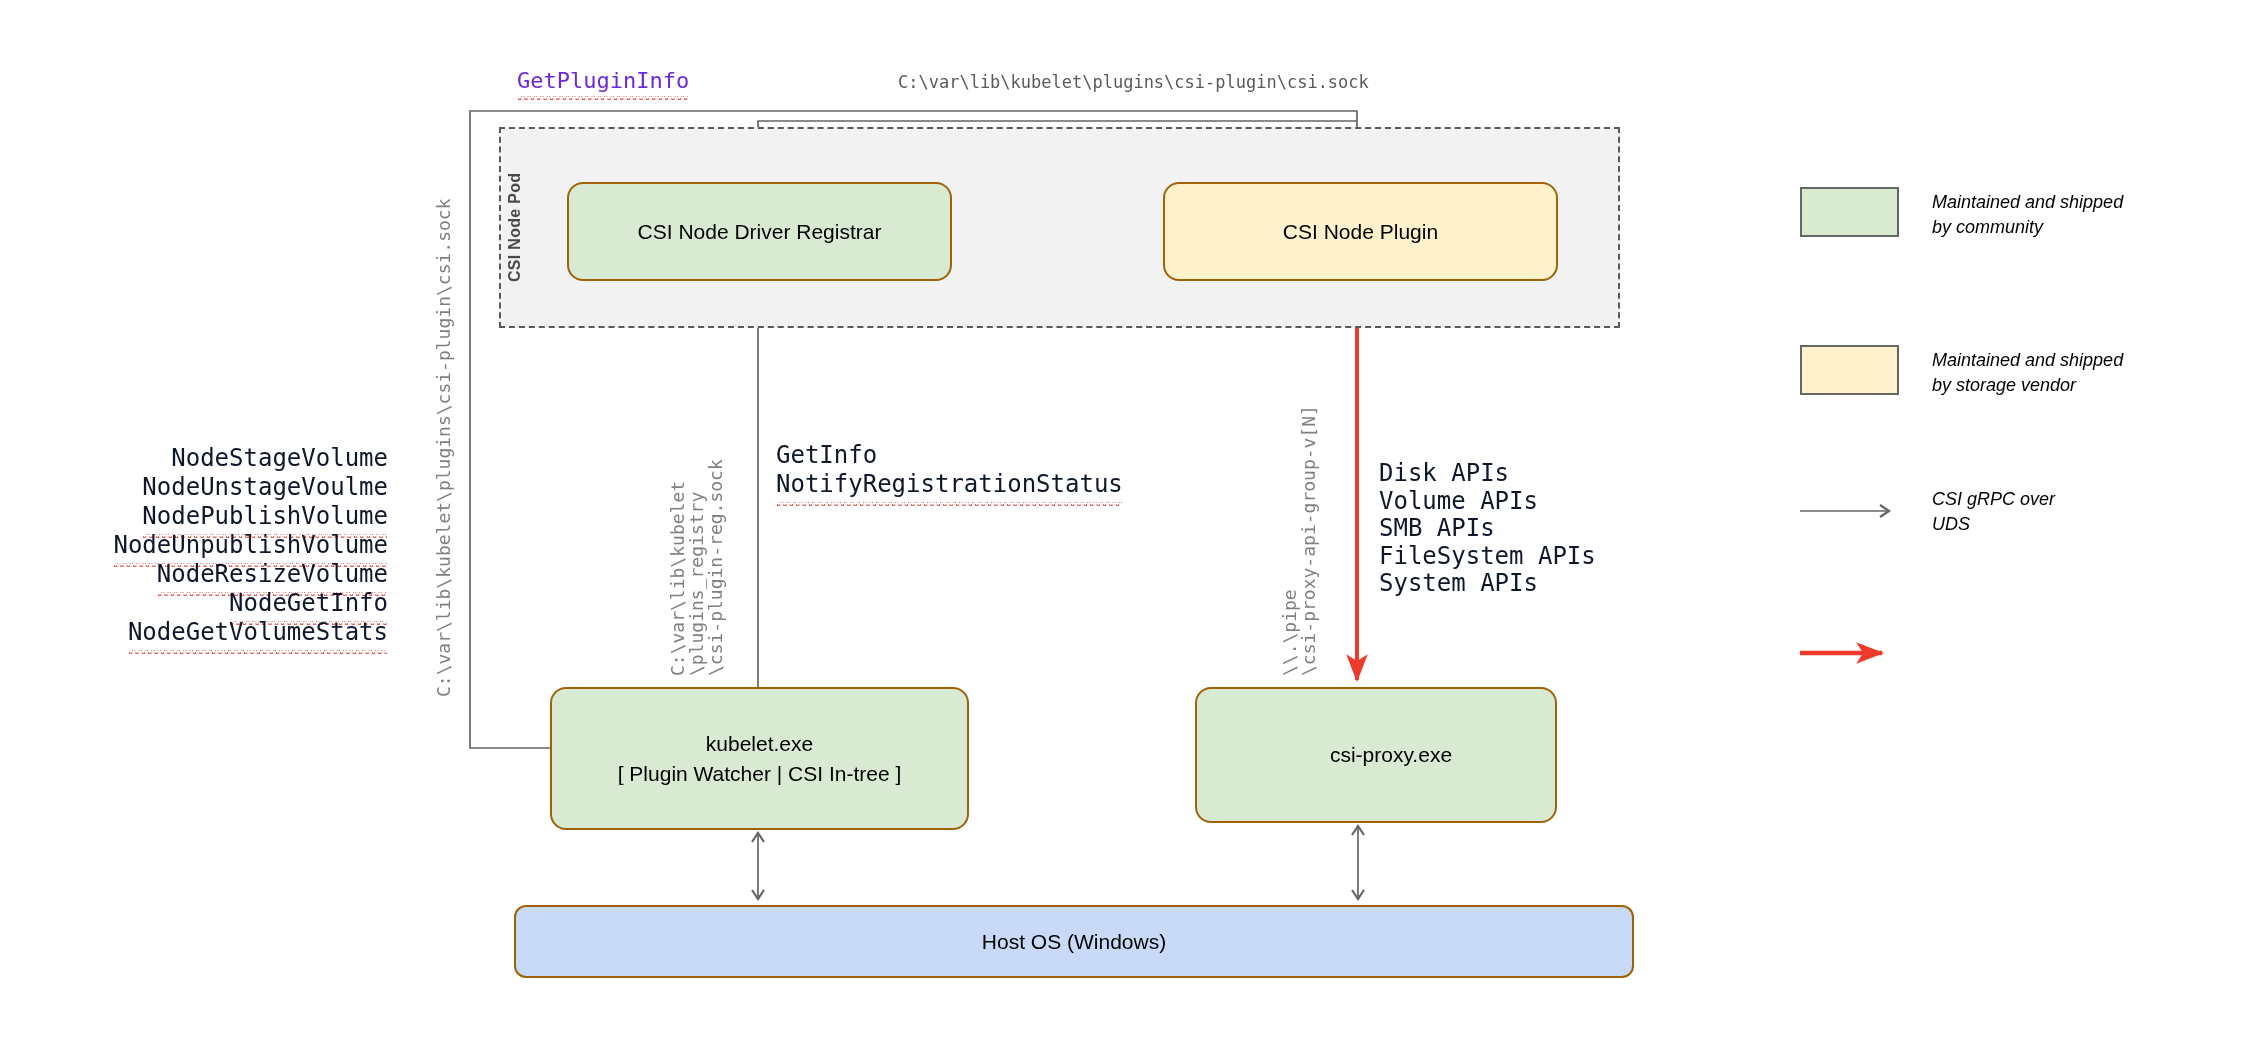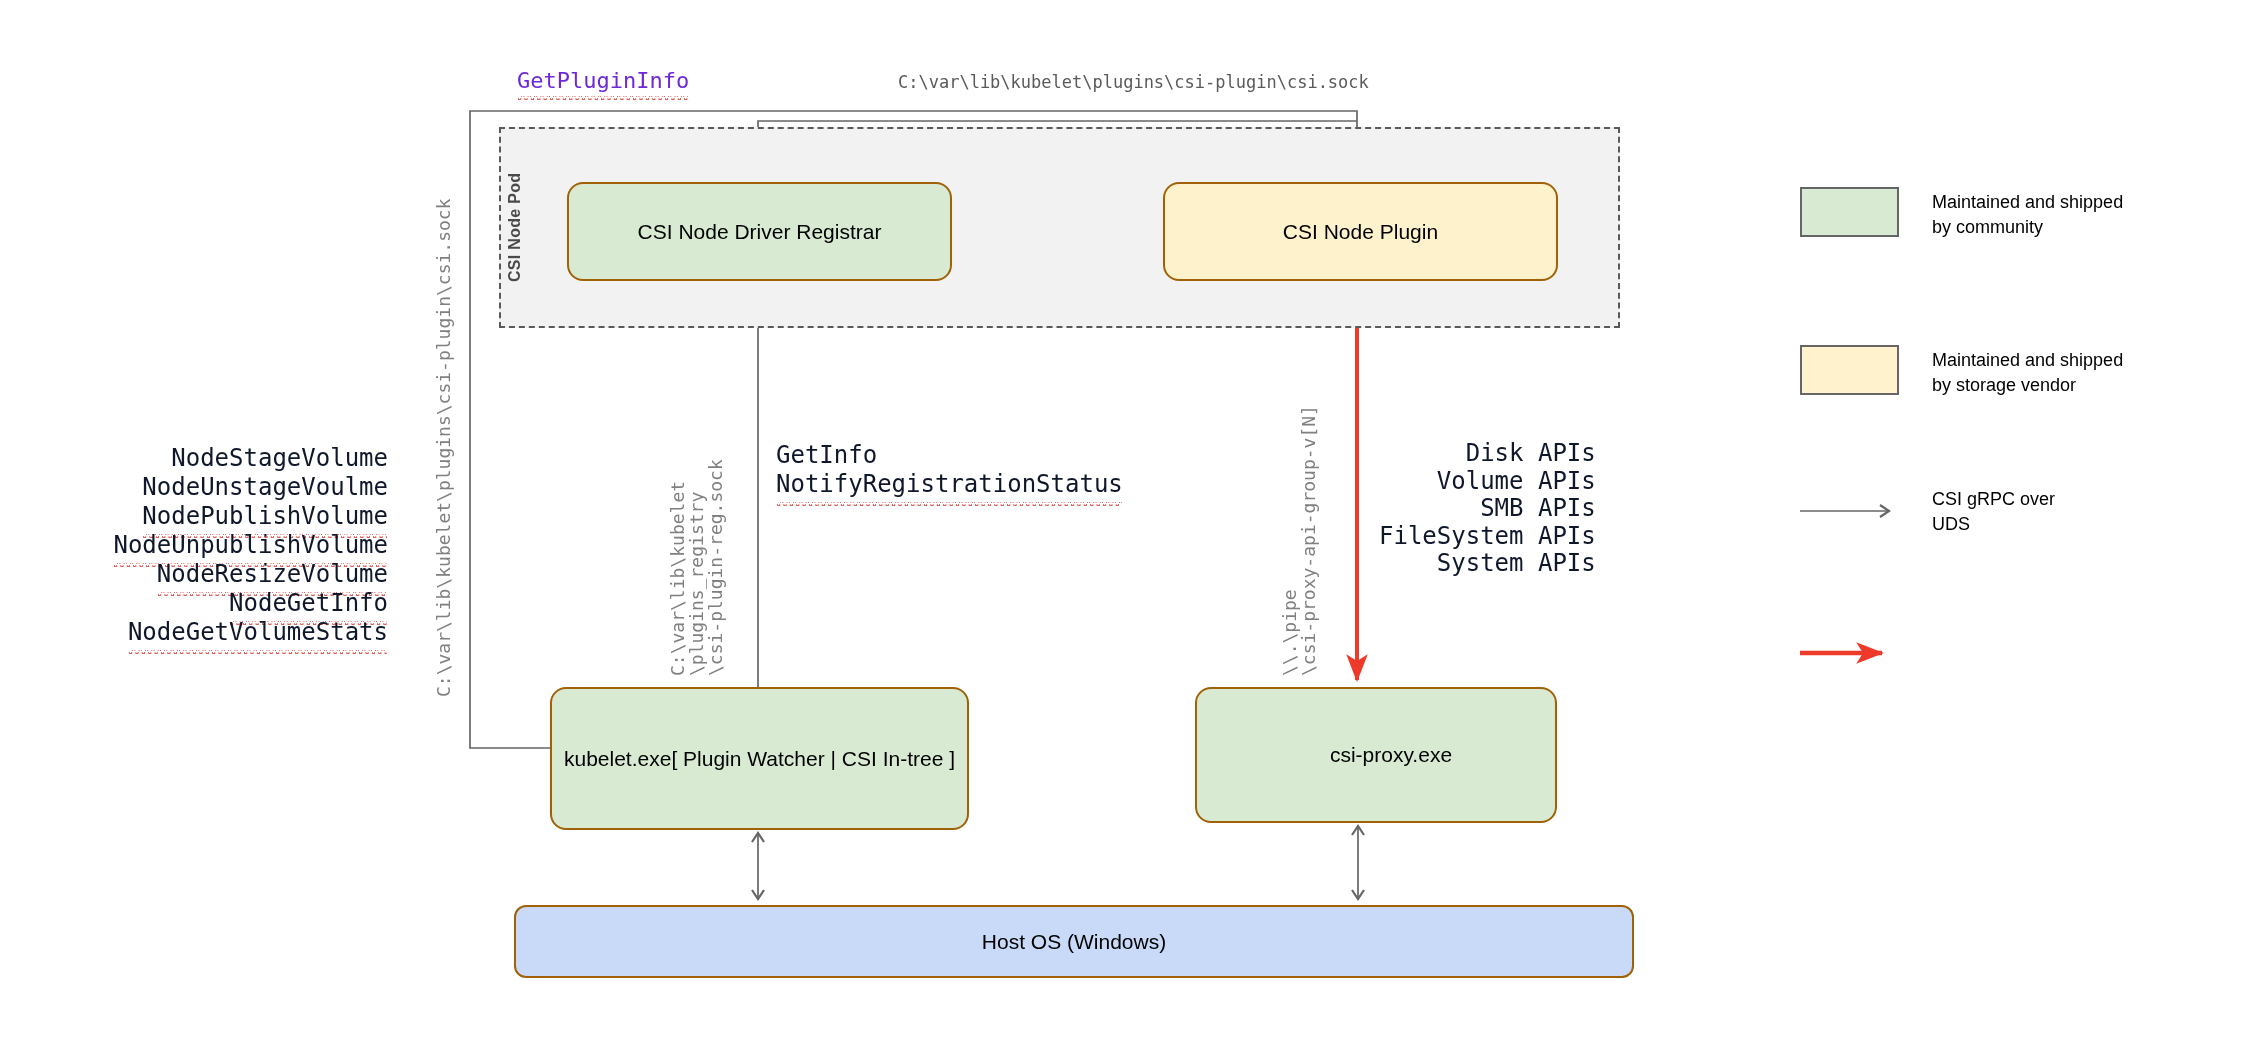--- a/index.html
+++ b/index.html
@@ -46,21 +46,21 @@
       repeating-linear-gradient(-45deg,#dd6059 0 1.6px,transparent 1.6px 6.4px);
     background-size:6.4px 4px,6.4px 4px;
     background-position:0 0,3.2px 0;
   }
 
   .toplabel-big{color:#6d28d9;font-size:22px;}
   .toplabel-path{color:#5a5a5a;font-size:17px;}
 
   
   .swatch{position:absolute;width:99px;height:50px;border:2px solid #666666;box-sizing:border-box;}
-  .legendtext{position:absolute;left:1932px;color:#000;font-size:18px;line-height:25px;white-space:pre-line;width:280px;}
+  .legendtext{position:absolute;left:1932px;color:#000;font-size:18px;line-height:25px;white-space:pre-line;width:280px;font-style:italic;}
   svg.overlay{position:absolute;left:0;top:0;pointer-events:none;}
 </style>
 </head>
 <body>
 
 <div id="stage">
 
   <svg class="overlay" width="2252" height="1044" viewBox="0 0 2252 1044">
     <defs>
       <marker id="chev" viewBox="0 0 10 10" refX="7.5" refY="5" markerWidth="15" markerHeight="15" orient="auto" markerUnits="userSpaceOnUse">
@@ -94,21 +94,21 @@
   <div class="podlabel" style="left:506px;top:282px;">CSI Node Pod</div>
 
   <div class="nodebox fill-green" style="left:567px;top:182px;width:381px;height:95px;">
     <span>CSI Node Driver Registrar</span>
   </div>
 
   <div class="nodebox fill-yellow" style="left:1163px;top:182px;width:391px;height:95px;">
     <span>CSI Node Plugin</span>
   </div>
 
-  <div class="nodebox fill-green" style="left:550px;top:687px;width:415px;height:139px;flex-direction:row;">
+  <div class="nodebox fill-green" style="left:550px;top:687px;width:415px;height:139px;flex-direction:column;">
     <span>kubelet.exe</span>
     <span>[ Plugin Watcher | CSI In-tree ]</span>
   </div>
 
   <div class="nodebox fill-green" style="left:1195px;top:687px;width:328px;height:132px;padding-left:30px;">
     <span>csi-proxy.exe</span>
   </div>
 
   <div class="nodebox fill-blue" style="left:514px;top:905px;width:1116px;height:69px;border-radius:12px;">
     <span>Host OS (Windows)</span>
@@ -136,21 +136,21 @@
     <div><span class="squiggle">NodeGetVolumeStats</span></div>
   </div>
 
   <div class="abs mono calls" style="left:776px;top:441px;">
     <div><span>GetInfo</span></div>
     <div>
       <span class="squiggle">NotifyRegistrationStatus</span>
     </div>
   </div>
 
-  <div class="abs mono calls" style="left:1379px;top:440px;line-height:27.5px;text-align:right;">
+  <div class="abs mono calls" style="left:1379px;top:460px;line-height:27.5px;">
     <div><span>Disk APIs</span></div>
     <div><span>Volume APIs</span></div>
     <div><span>SMB APIs</span></div>
     <div><span>FileSystem APIs</span></div>
     <div><span>System APIs</span></div>
   </div>
 
   <div class="swatch fill-green" style="left:1800px;top:187px;"></div>
   <div class="legendtext" style="top:190px;">Maintained and shipped
 by community</div>

